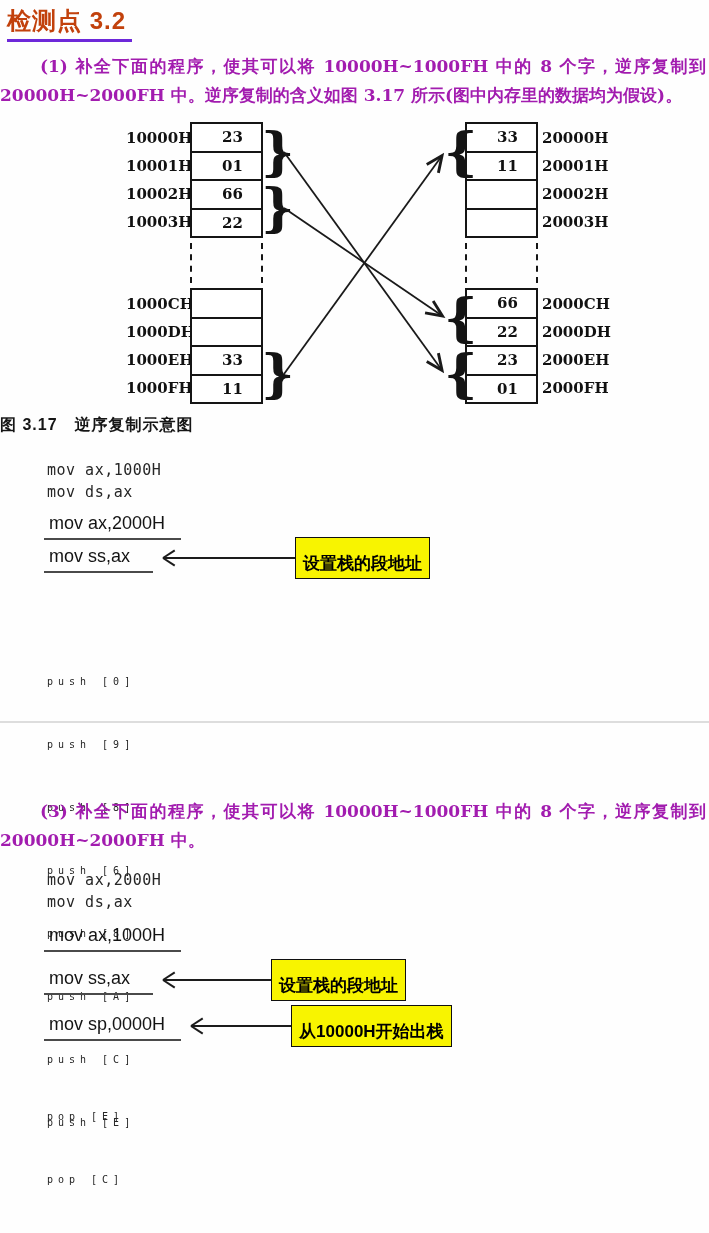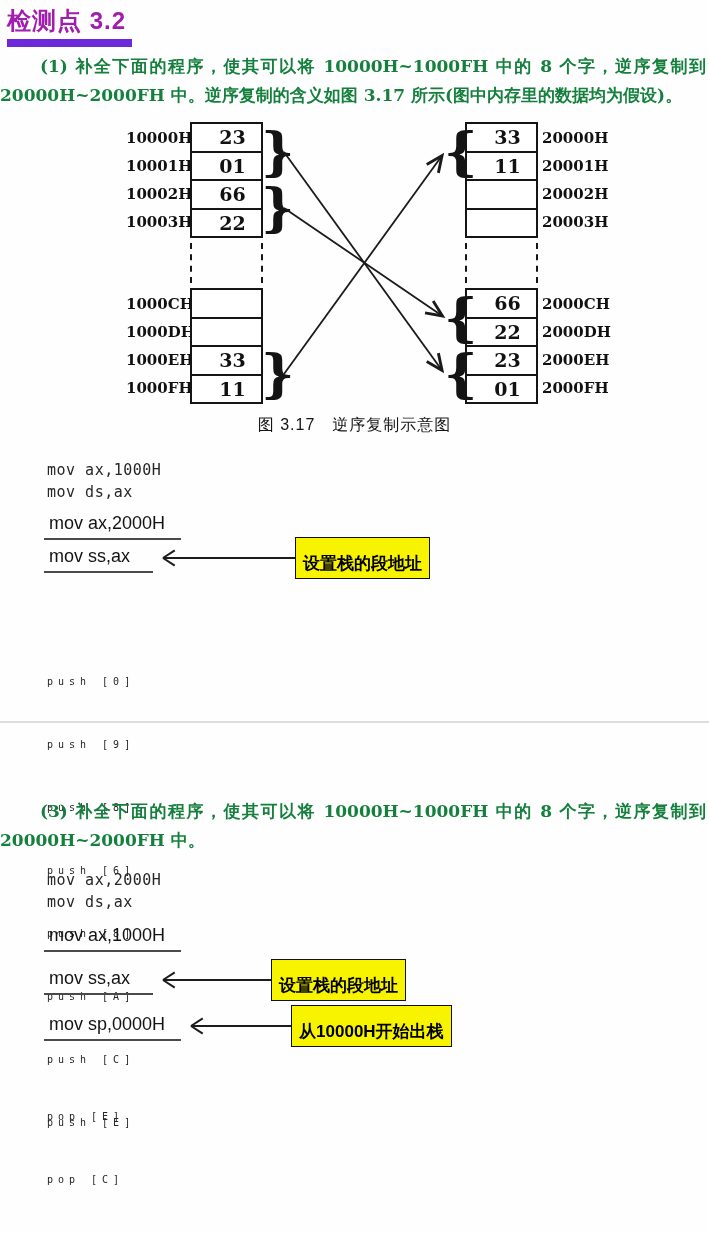--- a/index.html
+++ b/index.html
@@ -1,48 +1,48 @@
 <!DOCTYPE html>
 <html><head>
 <meta charset="utf-8">
 <style>
   html,body{margin:0;padding:0;background:#ffffff;}
   #page{position:relative;width:709px;height:1233px;background:#fefefe;overflow:hidden;
         font-family:"Liberation Sans",sans-serif;color:#111;}
 
   
   .title{position:absolute;top:5px;left:7px;font-family:"Liberation Sans",sans-serif;
-         font-weight:bold;font-size:24px;letter-spacing:1px;color:#a21caf;
-         border-bottom:8px solid #6d28d9;padding:0 6px 2px 0;}
+         font-weight:bold;font-size:24px;letter-spacing:1px;color:#c2410c;
+         border-bottom:3px solid #6d28d9;padding:0 6px 2px 0;}
 
   
   .para{position:absolute;left:0;width:706px;font-family:"DejaVu Serif",serif;font-weight:bold;
-        font-size:17px;line-height:29px;color:#15803d;text-align:justify;text-indent:40px;}
+        font-size:17px;line-height:29px;color:#a21caf;text-align:justify;text-indent:40px;}
   .para1{top:52px;}
   .para2{top:797px;}
 
   
   .diagram{position:absolute;top:115px;left:0;width:709px;height:292px;}
   .mtable{position:absolute;width:73px;height:116px;border:2px solid #151515;background:#fff;
           box-sizing:border-box;display:flex;flex-direction:column;}
   .mtable .cell{flex:1;border-top:2px solid #151515;font-family:"DejaVu Serif",serif;
-                font-size:19px;font-weight:bold;color:#111;text-align:center;line-height:26px;padding-left:12px;}
+                font-size:15px;font-weight:bold;color:#111;text-align:center;line-height:26px;padding-left:12px;}
   .mtable .cell:first-child{border-top:none;}
   .dash{position:absolute;width:73px;height:40px;box-sizing:border-box;
         border-left:2px dashed #151515;border-right:2px dashed #151515;}
   .addr{position:absolute;height:28px;line-height:28px;font-family:"DejaVu Serif",serif;
         font-size:15px;font-weight:bold;color:#111;white-space:nowrap;}
   .al{left:126px;width:58px;text-align:right;}
   .ar{left:542px;width:64px;text-align:center;}
   .brace{position:absolute;width:20px;height:54px;line-height:54px;font-family:"DejaVu Serif",serif;
          font-size:52px;font-weight:bold;color:#141414;}
   .arrows{position:absolute;left:0;top:0;pointer-events:none;}
 
-  .caption{position:absolute;top:415px;left:0;width:709px;text-align:center;
-           font-weight:normal;font-size:16px;letter-spacing:1px;color:#151515;}
+  .caption{position:absolute;top:415px;left:0;width:709px;
+           font-weight:bold;font-size:16px;letter-spacing:1px;color:#151515;}
 
   
   .mono{font-family:"DejaVu Sans Mono","Liberation Mono",monospace;color:#262626;}
   .codeline{position:absolute;left:47px;font-size:15px;letter-spacing:0.5px;line-height:22px;white-space:pre;}
   .codeblock{position:absolute;left:47px;font-size:10px;letter-spacing:5px;line-height:21px;white-space:pre;}
 
   
   .ansrow{position:absolute;left:44px;display:flex;align-items:center;height:30px;}
   .blank{font-family:"Liberation Sans",sans-serif;font-size:18px;color:#131313;
          border-bottom:2px solid #4a4a4a;padding:2px 16px 4px 5px;min-width:88px;white-space:nowrap;}

